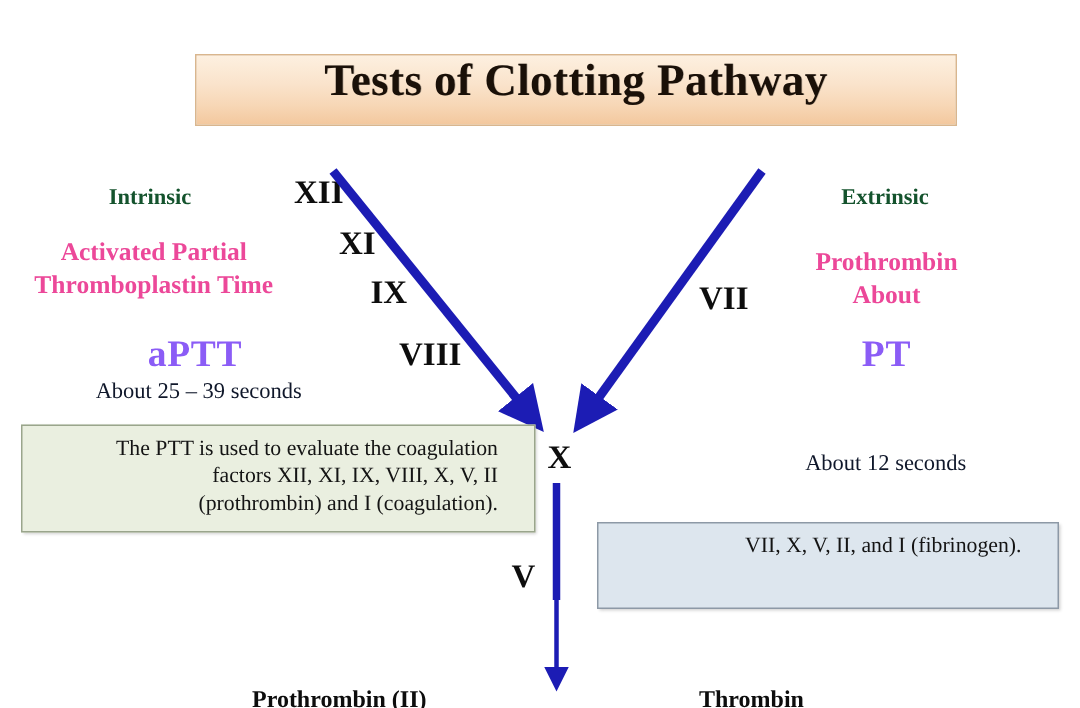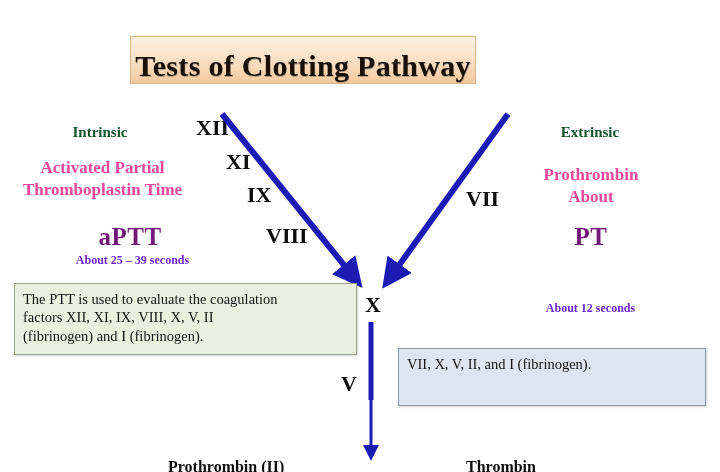--- a/index.html
+++ b/index.html
@@ -14,31 +14,31 @@
     background: #ffffff;
     overflow: hidden;
     font-family: "Liberation Serif", "DejaVu Serif", serif;
   }
 
   
   #title-box {
     position: absolute;
     left: 130px;
     top: 36px;
-    width: 346px;
+    width: 508px;
     height: 48px;
     background: linear-gradient(180deg,
                 #fdf0e0 0%,
                 #fae3cb 42%,
                 #f7d7b6 72%,
                 #f3c89e 100%);
     border: 1px solid #d9b68e;
     box-sizing: border-box;
     display: flex;
-    align-items: flex-end;
+    align-items: flex-start;
     justify-content: center;
   }
   #title-text {
     font-size: 30px;
     font-weight: bold;
     color: #1a1008;
     letter-spacing: 0.3px;
     white-space: nowrap;
     text-shadow: 0.5px 0.5px 0 rgba(0,0,0,0.25);
   }
@@ -56,46 +56,46 @@
     color: #14532d;
   }
   .test-full {
     font-size: 17px;
     font-weight: bold;
     color: #ec4899;
   }
   .test-abbr {
     font-size: 25px;
     font-weight: bold;
-    color: #701a75;
+    color: #8b5cf6;
     letter-spacing: 0.5px;
   }
   .test-time {
-    font-size: 12px;
-    font-weight: bold;
-    color: #6d28d9;
+    font-size: 15px;
+    font-weight: normal;
+    color: #0f172a;
   }
 
   
   .roman {
     position: absolute;
     font-size: 22px;
     font-weight: bold;
     color: #0d0d0d;
     white-space: nowrap;
   }
 
   
   .infobox {
     position: absolute;
     box-sizing: border-box;
-    padding: 6px 12px 7px 8px;
+    padding: 6px 24px 7px 8px;
     font-size: 14.5px;
     color: #141414;
-    text-align: left;
+    text-align: right;
     line-height: 1.26;
   }
   #ptt-box {
     left: 14px;
     top: 283px;
     width: 343px;
     height: 72px;
     background: #eaefe0;
     border: 1px solid #9aa58c;
     box-shadow: 1px 1px 2px rgba(0,0,0,0.18);
@@ -182,21 +182,21 @@
     <line x1="508" y1="114" x2="392" y2="275" stroke="#1c1cb4" stroke-width="6" marker-end="url(#head-right)"></line>
 
     <line x1="371" y1="322" x2="371" y2="400" stroke="#1c1cb4" stroke-width="5"></line>
 
     <line x1="371" y1="398" x2="371" y2="452" stroke="#1c1cb4" stroke-width="3" marker-end="url(#head-down)"></line>
   </svg>
 
   <div class="infobox" id="ptt-box">
     <div>The PTT is used to evaluate the coagulation</div>
     <div>factors XII, XI, IX, VIII, X, V, II</div>
-    <div>(fibrinogen) and I (fibrinogen).</div>
+    <div>(prothrombin) and I (coagulation).</div>
   </div>
 
   <div class="infobox" id="pt-box">
     <div>VII, X, V, II, and I (fibrinogen).</div>
   </div>
 
   <div class="bottom-label" style="left:168px; top:458px;">Prothrombin (II)</div>
   <div class="bottom-label" style="left:466px; top:458px;">Thrombin</div>
 
 </div>

